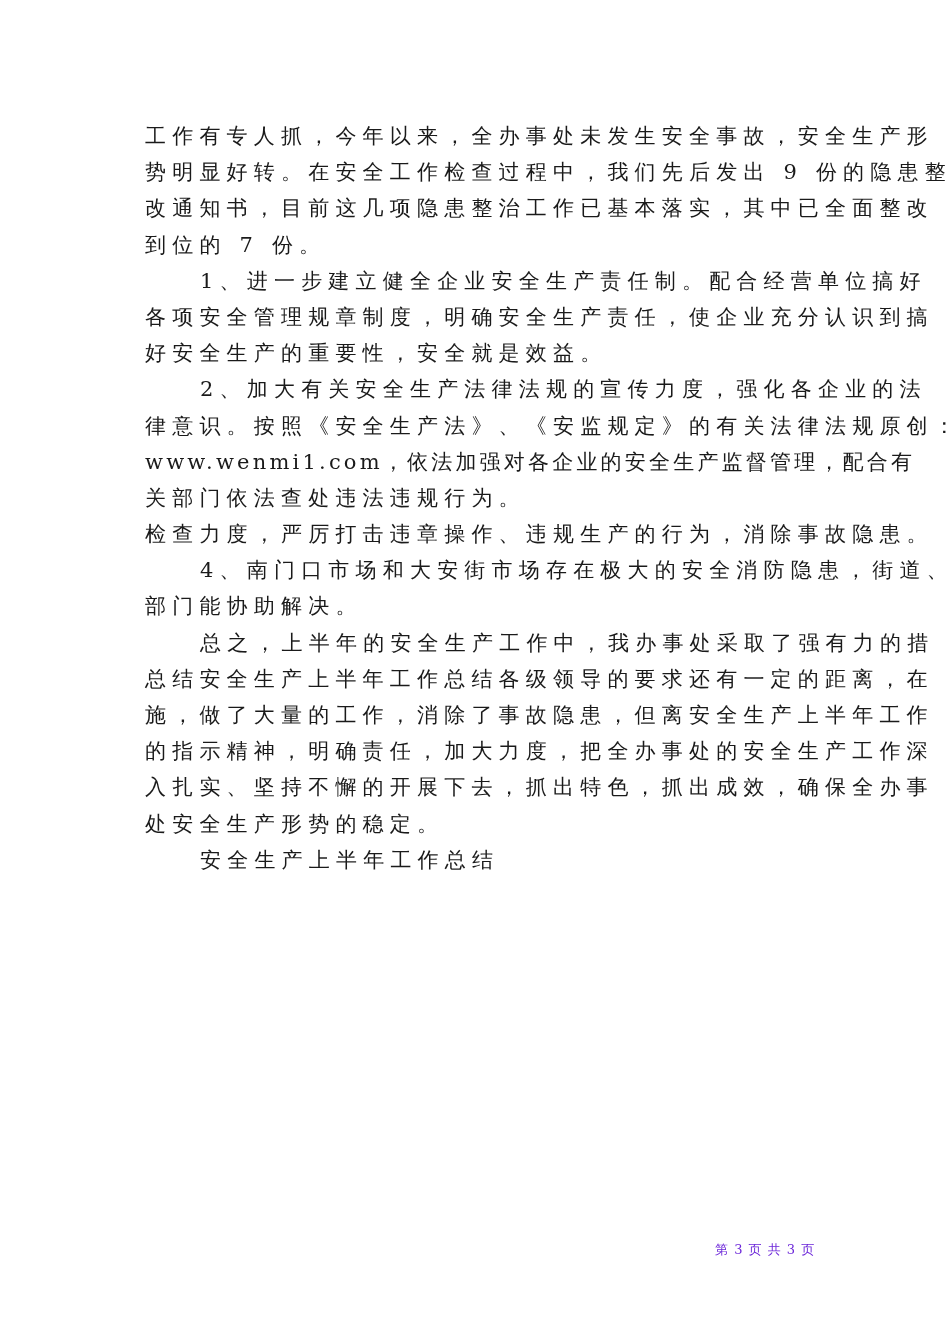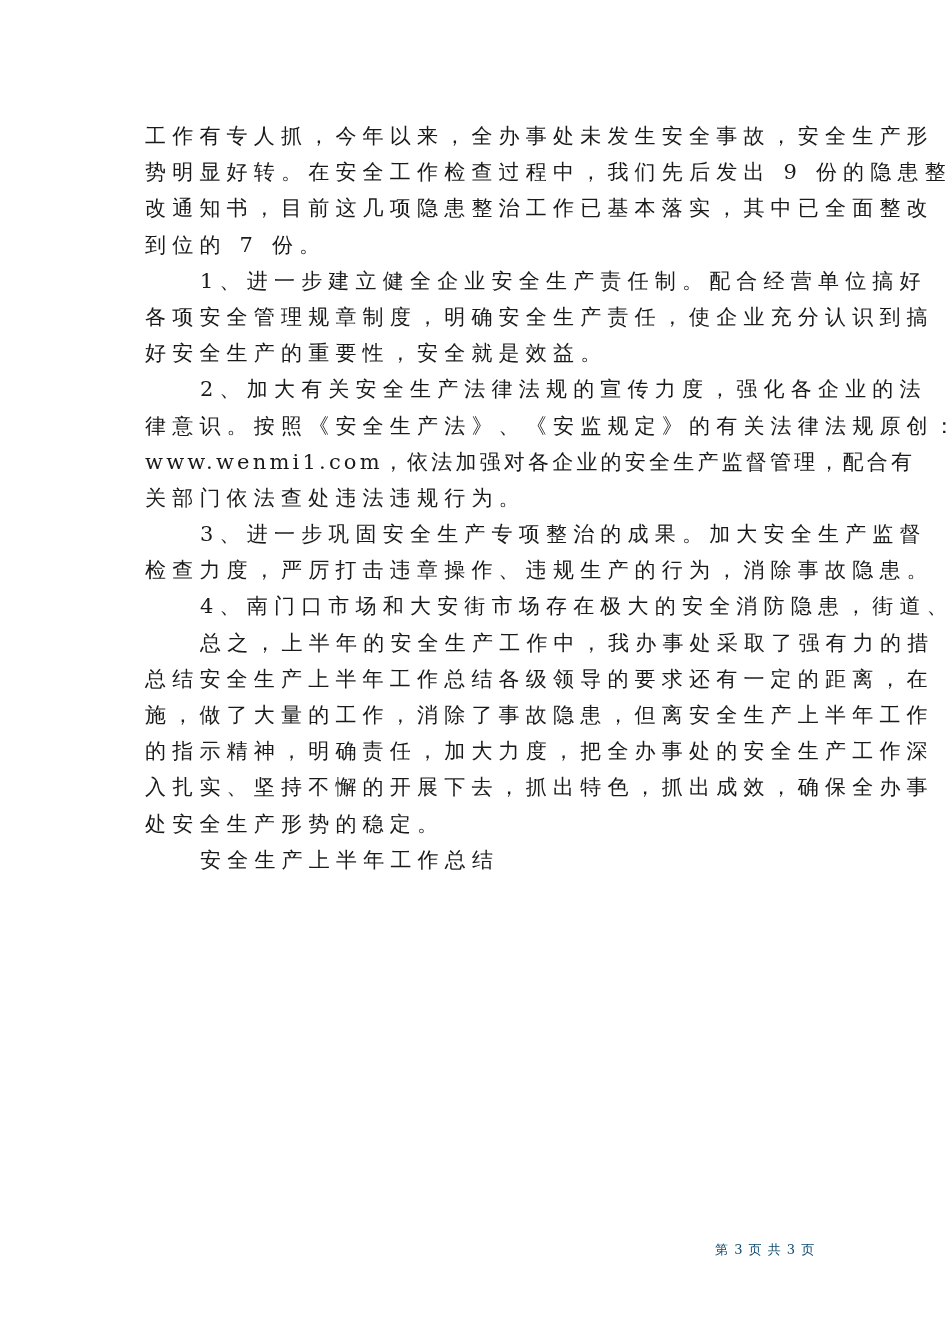--- a/index.html
+++ b/index.html
@@ -41,21 +41,21 @@
     display: block;
     white-space: nowrap;
     height: 36.2px;
   }
   .footer {
     position: absolute;
     left: 715px;
     top: 1241px;
     font-size: 13px;
     letter-spacing: 1px;
-    color: #0c4a6e;
+    color: #6d28d9;
     font-family: "DejaVu Serif", "Liberation Serif", serif;
   }
 </style>
 </head>
 <body>
 
 <div class="page">
   <div class="content">
 
     <p class="para">
@@ -73,26 +73,26 @@
     </p>
 
     <p class="para">
       <span class="line" style="padding-left:55px">2、加大有关安全生产法律法规的宣传力度，强化各企业的法</span>
       <span class="line">律意识。按照《安全生产法》、《安监规定》的有关法律法规原创：</span>
       <span class="line" style="letter-spacing:3.2px">www.wenmi1.com，依法加强对各企业的安全生产监督管理，配合有</span>
       <span class="line">关部门依法查处违法违规行为。</span>
     </p>
 
     <p class="para">
-      <span class="line" style="padding-left:55px">3、进一步巩固安全生产专项整治的成果。加大安全生产监督</span>
       <span class="line">检查力度，严厉打击违章操作、违规生产的行为，消除事故隐患。</span>
     </p>
 
     <p class="para">
       <span class="line" style="padding-left:55px">4、南门口市场和大安街市场存在极大的安全消防隐患，街道、</span>
+      <span class="line">部门能协助解决。</span>
     </p>
 
     <p class="para">
       <span class="line" style="padding-left:55px">总之，上半年的安全生产工作中，我办事处采取了强有力的措</span>
       <span class="line">总结安全生产上半年工作总结各级领导的要求还有一定的距离，在</span>
       <span class="line">施，做了大量的工作，消除了事故隐患，但离安全生产上半年工作</span>
       <span class="line">的指示精神，明确责任，加大力度，把全办事处的安全生产工作深</span>
       <span class="line">入扎实、坚持不懈的开展下去，抓出特色，抓出成效，确保全办事</span>
       <span class="line">处安全生产形势的稳定。</span>
     </p>

